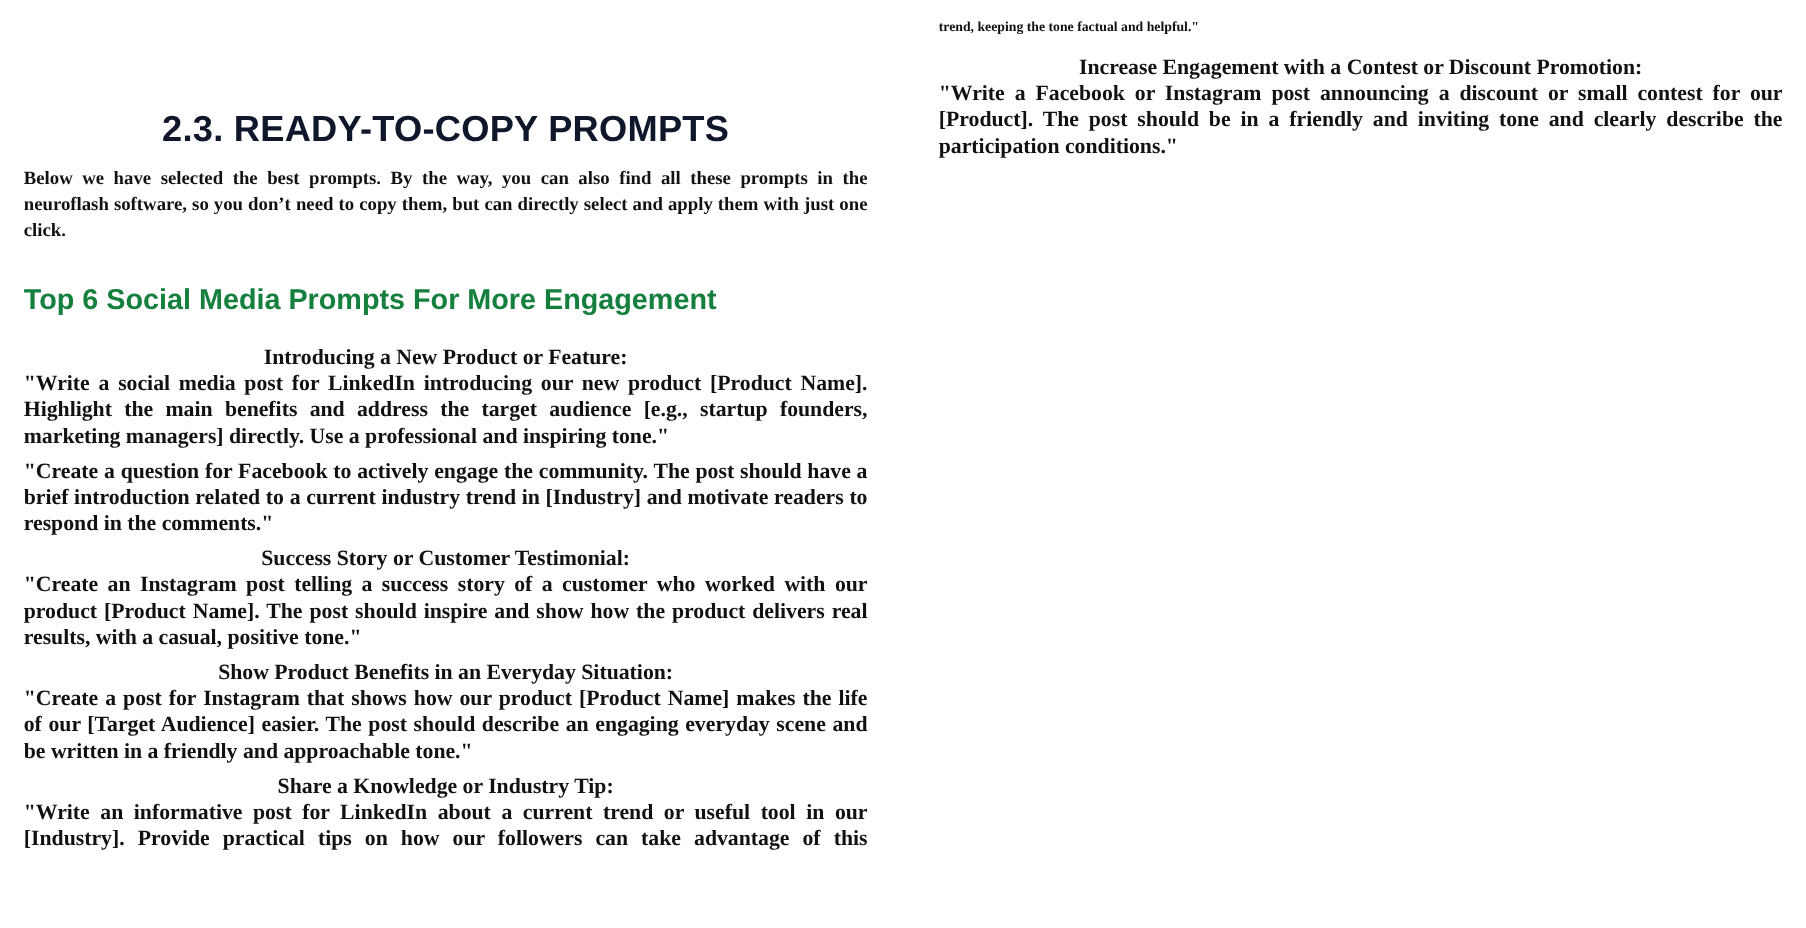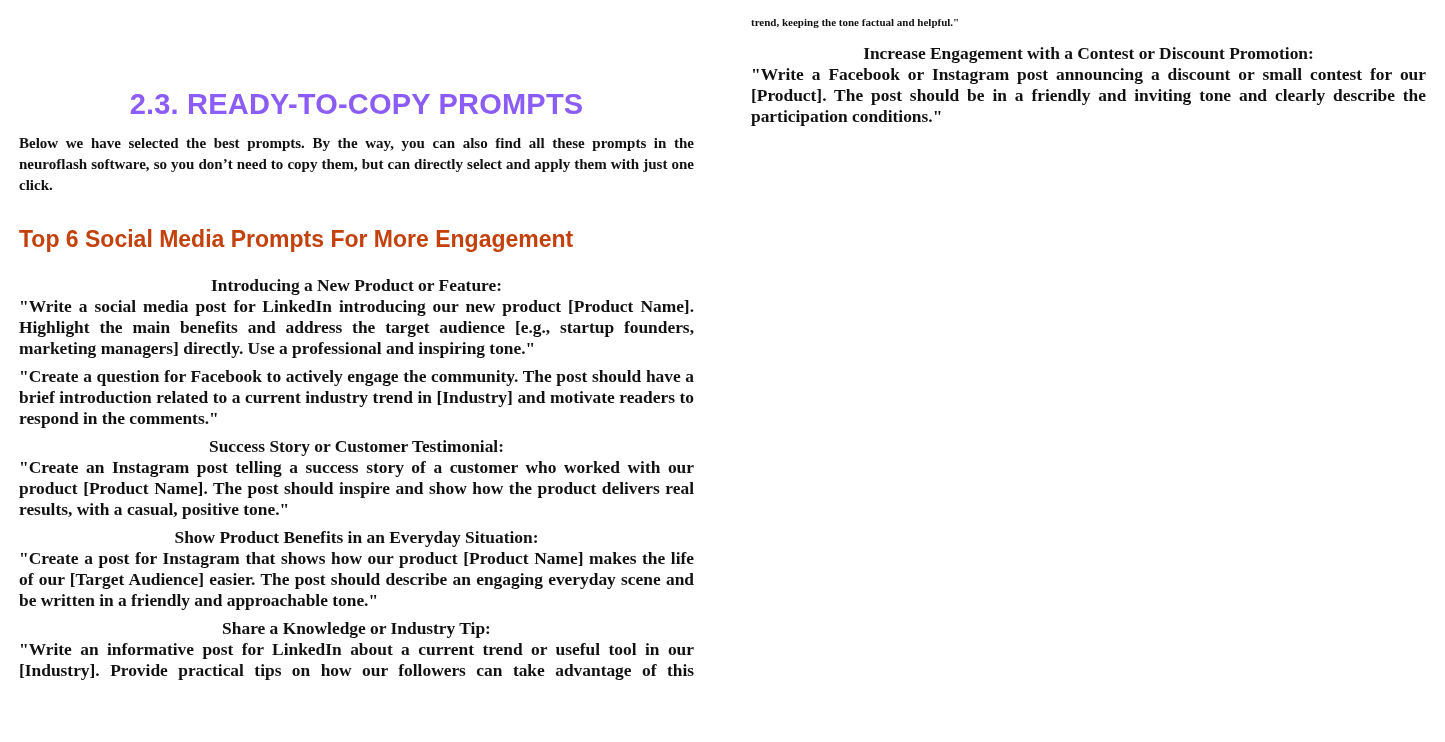--- a/index.html
+++ b/index.html
@@ -31,21 +31,21 @@
       top: 86px;
       left: 0;
       width: 675px;
       text-align: center;
       margin: 0;
       font-family: "Liberation Sans", sans-serif;
       font-size: 29px;
       font-weight: bold;
       letter-spacing: 0.2px;
       line-height: 36px;
-      color: #8b5cf6;
+      color: #0f172a;
     }
     .intro {
       position: absolute;
       top: 133px;
       left: 0;
       width: 675px;
       margin: 0;
       font-family: "Liberation Serif", serif;
       font-size: 15px;
       font-weight: bold;
@@ -55,21 +55,21 @@
     .subheading {
       position: absolute;
       top: 224px;
       left: 0;
       width: 675px;
       margin: 0;
       font-family: "Liberation Sans", sans-serif;
       font-size: 23px;
       font-weight: bold;
       line-height: 30px;
-      color: #c2410c;
+      color: #15803d;
     }
     .prompts-left {
       position: absolute;
       top: 275px;
       left: 0;
       width: 675px;
     }
     .prompt {
       margin: 0 0 7px 0;
       font-family: "Liberation Serif", serif;

